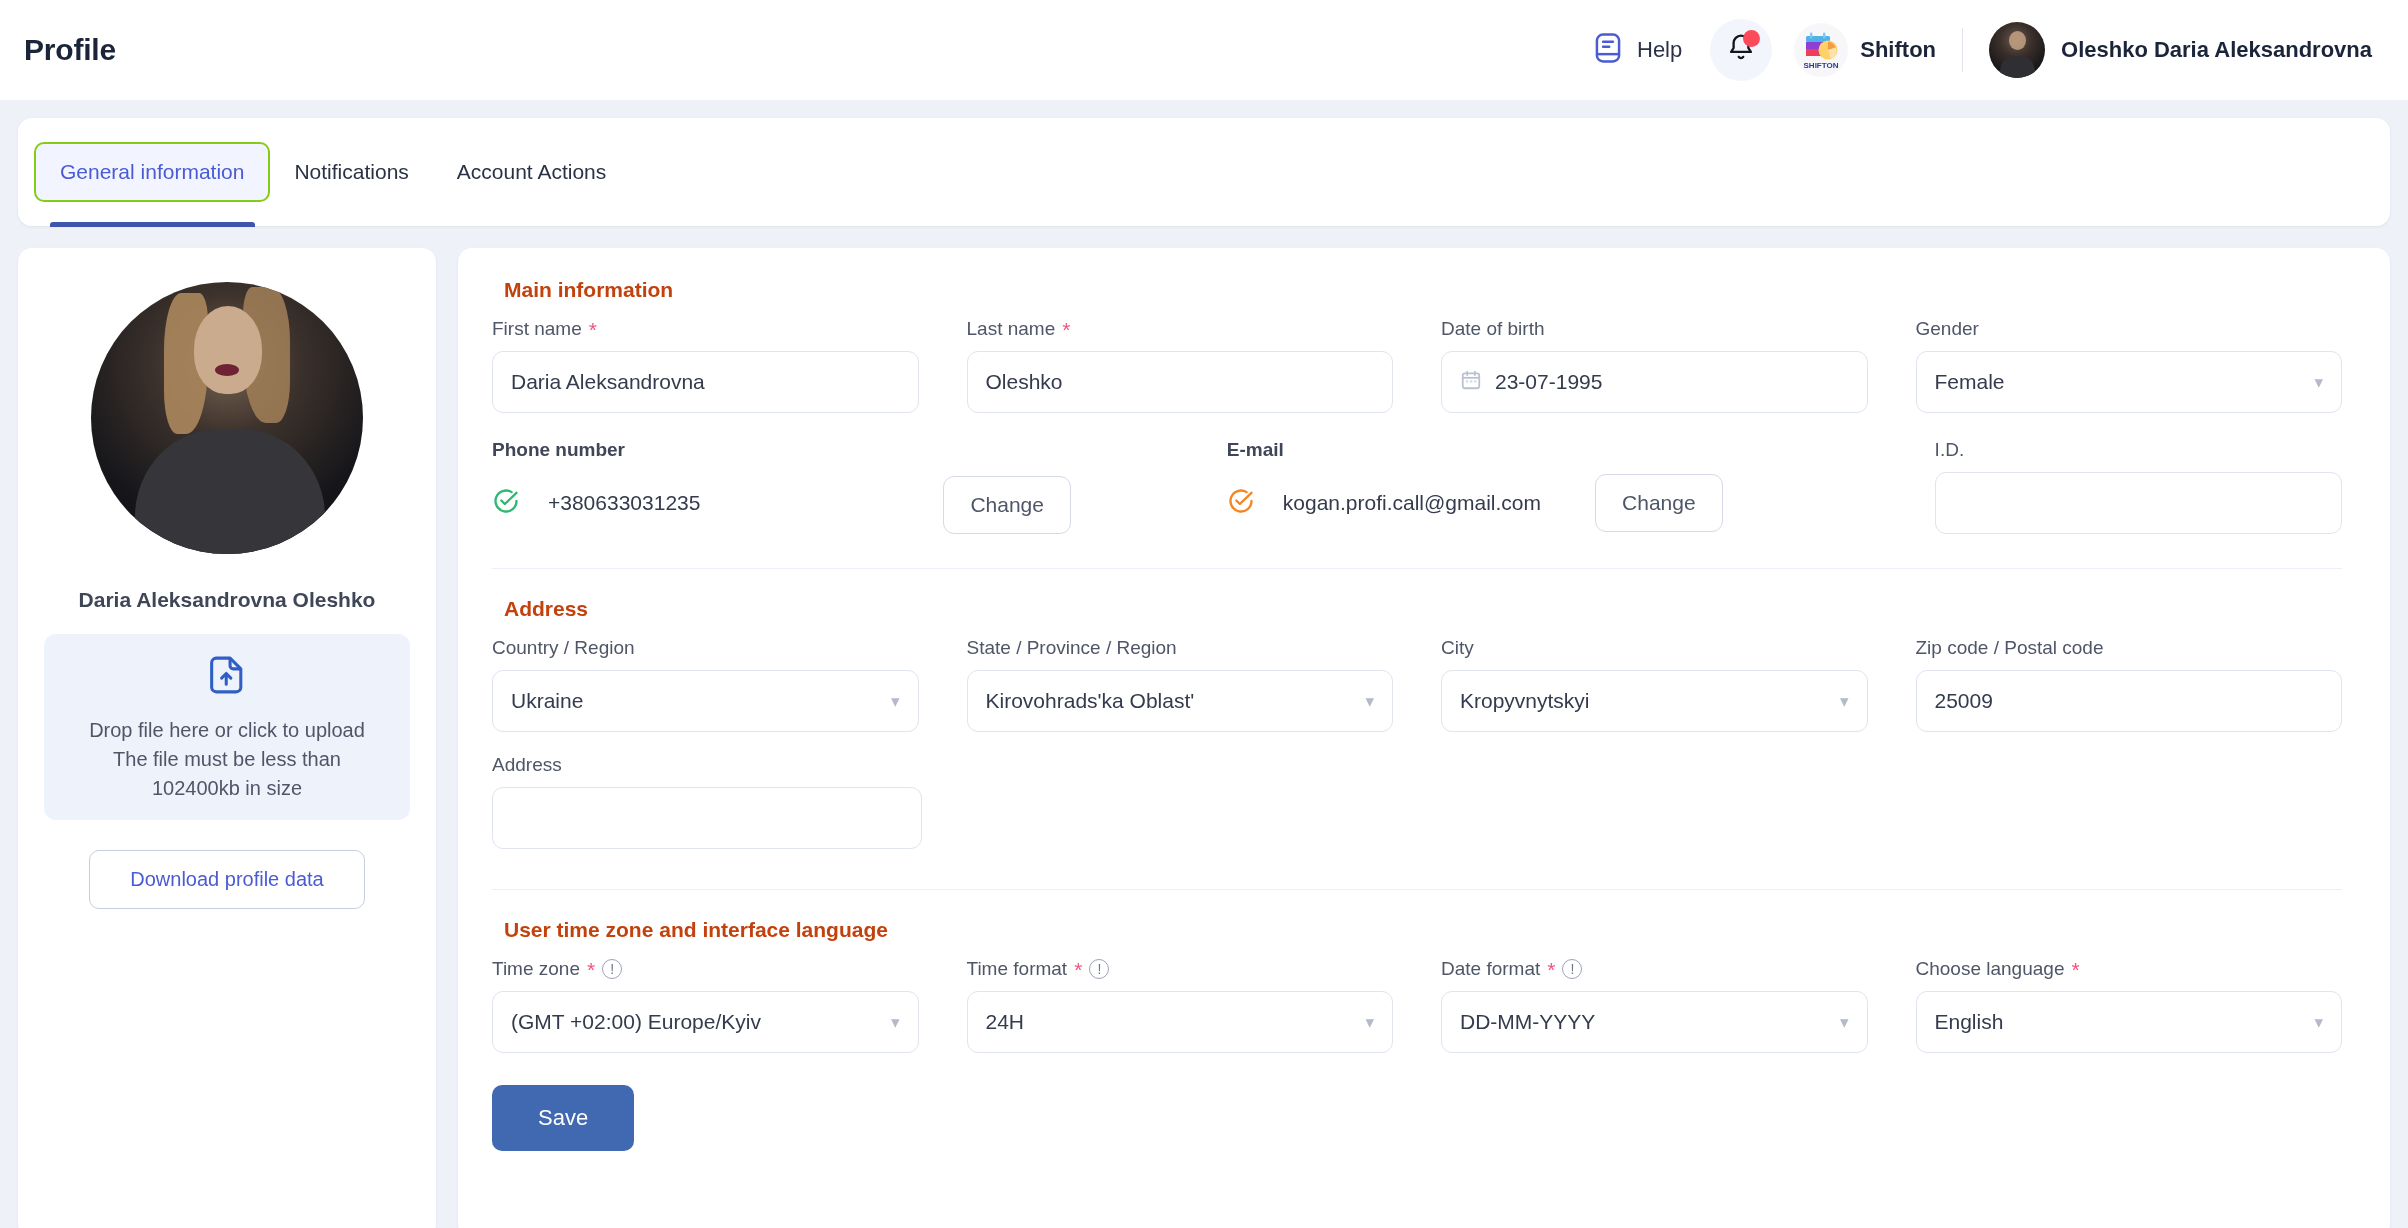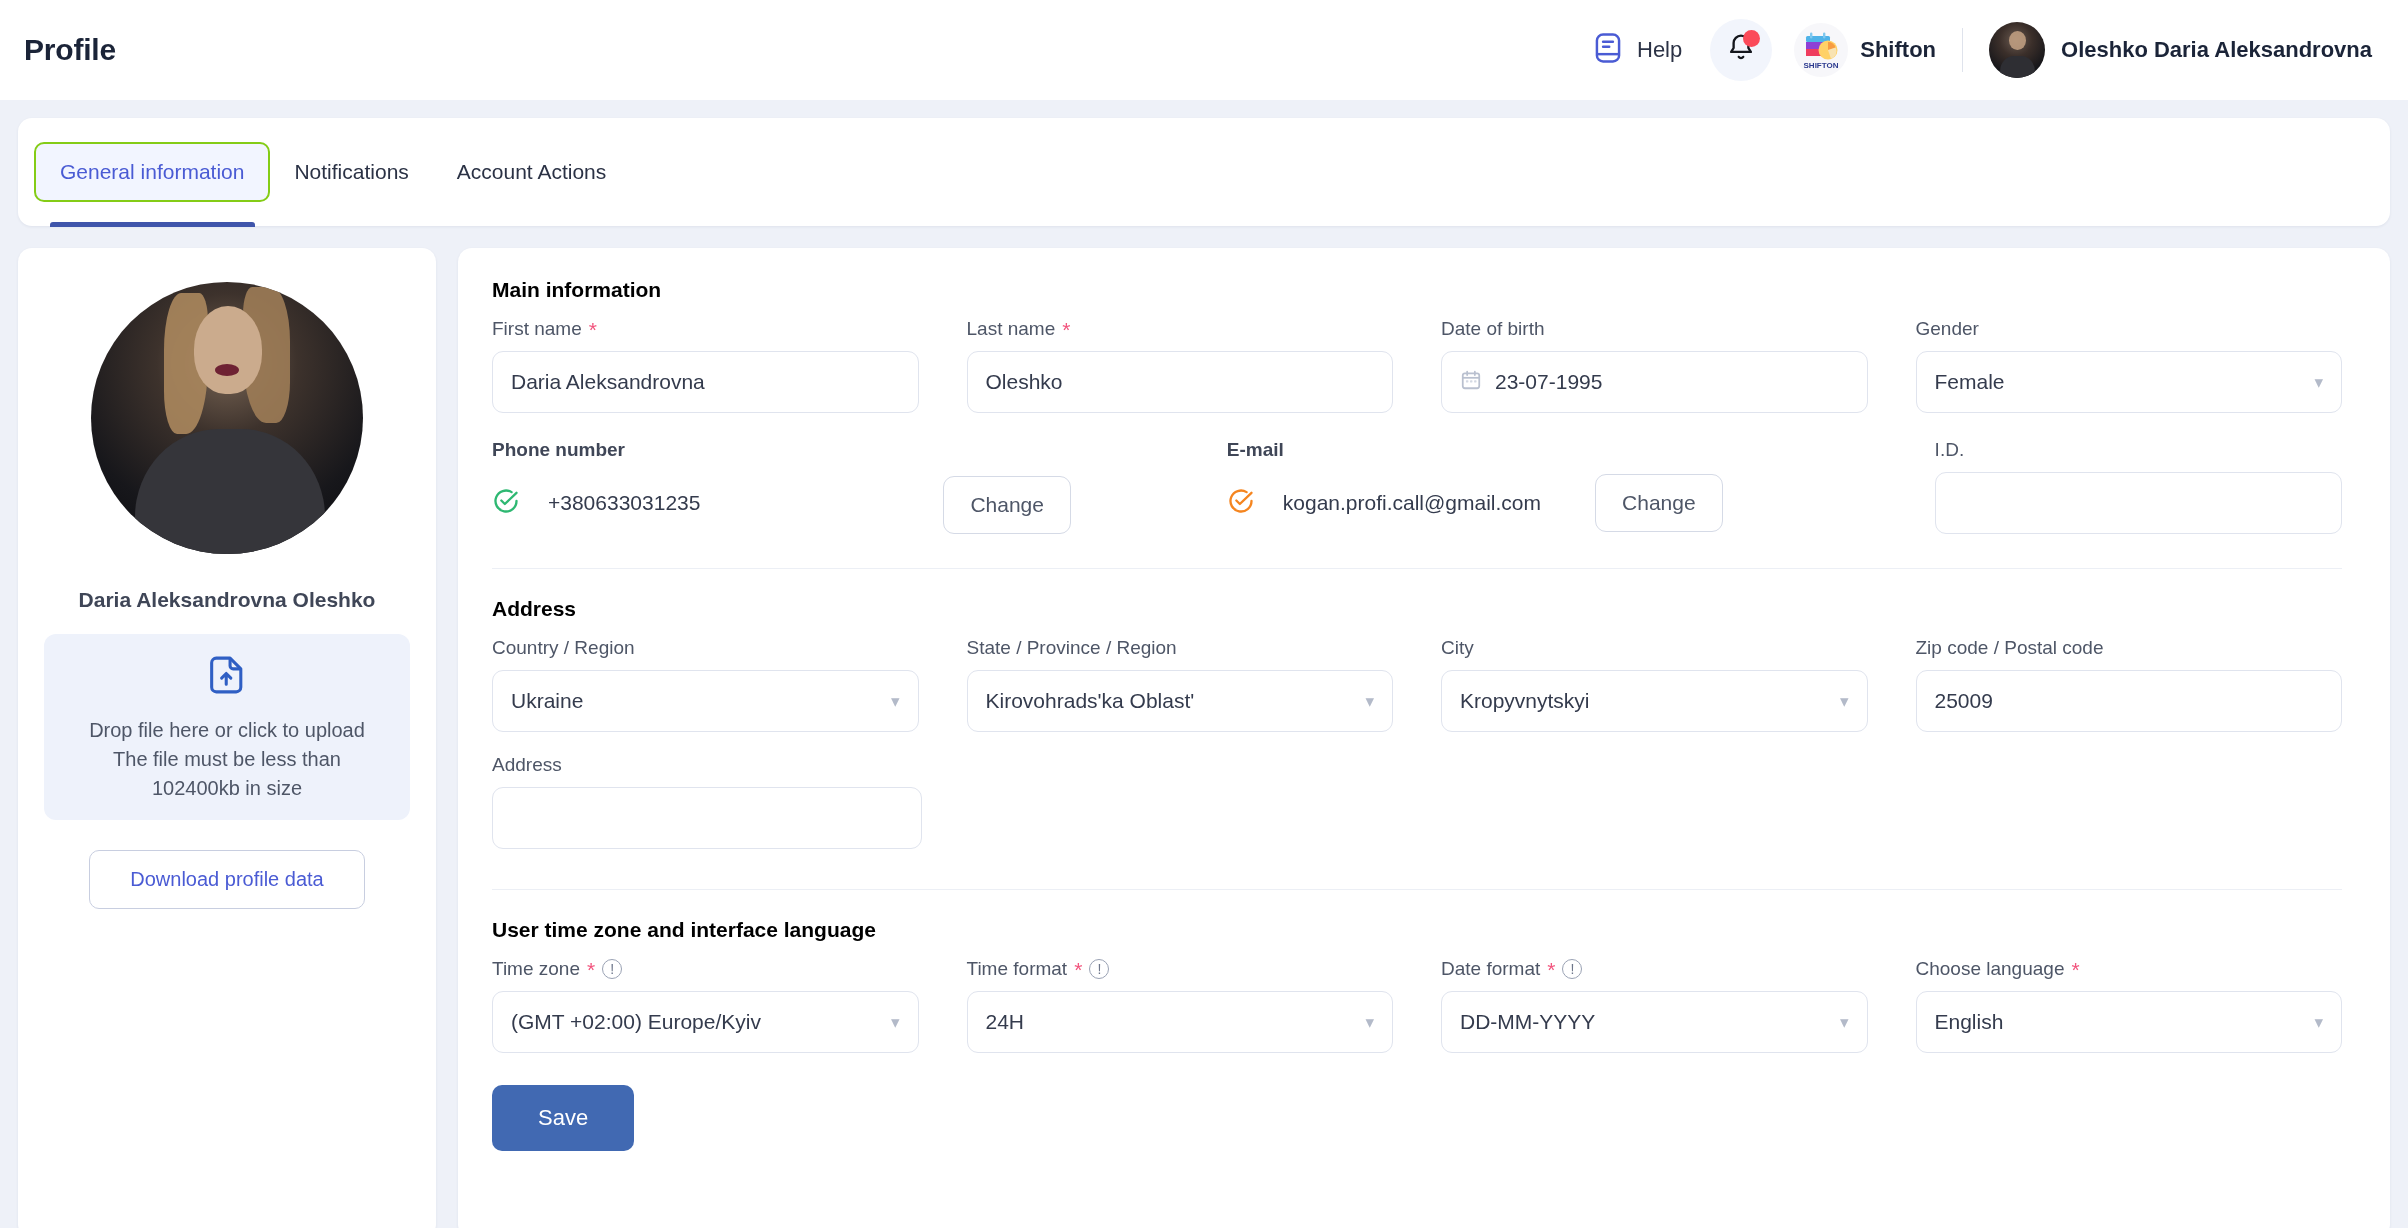--- a/index.html
+++ b/index.html
@@ -146,22 +146,22 @@
   }
 
   
   .main-card {
     flex: 1; background: #fff; border-radius: 14px;
     box-shadow: 0 1px 3px rgba(25,40,80,.07);
     padding: 30px 34px 34px 20px;
     min-height: 990px;
   }
   .section-title {
-    font-size: 21px; font-weight: bold; color: #000000;
-    margin-left: 14px;
+    font-size: 21px; font-weight: bold; color: #c2410c;
+    margin-left: 26px;
   }
   .grid4 {
     display: grid; grid-template-columns: repeat(4, 1fr);
     gap: 0 20px; margin-top: 16px;
   }
   .field { padding: 0 14px; }
   .flabel {
     font-size: 19px; color: #4e5667; display: flex; align-items: center; gap: 7px;
     margin-bottom: 11px; white-space: nowrap;
   }

